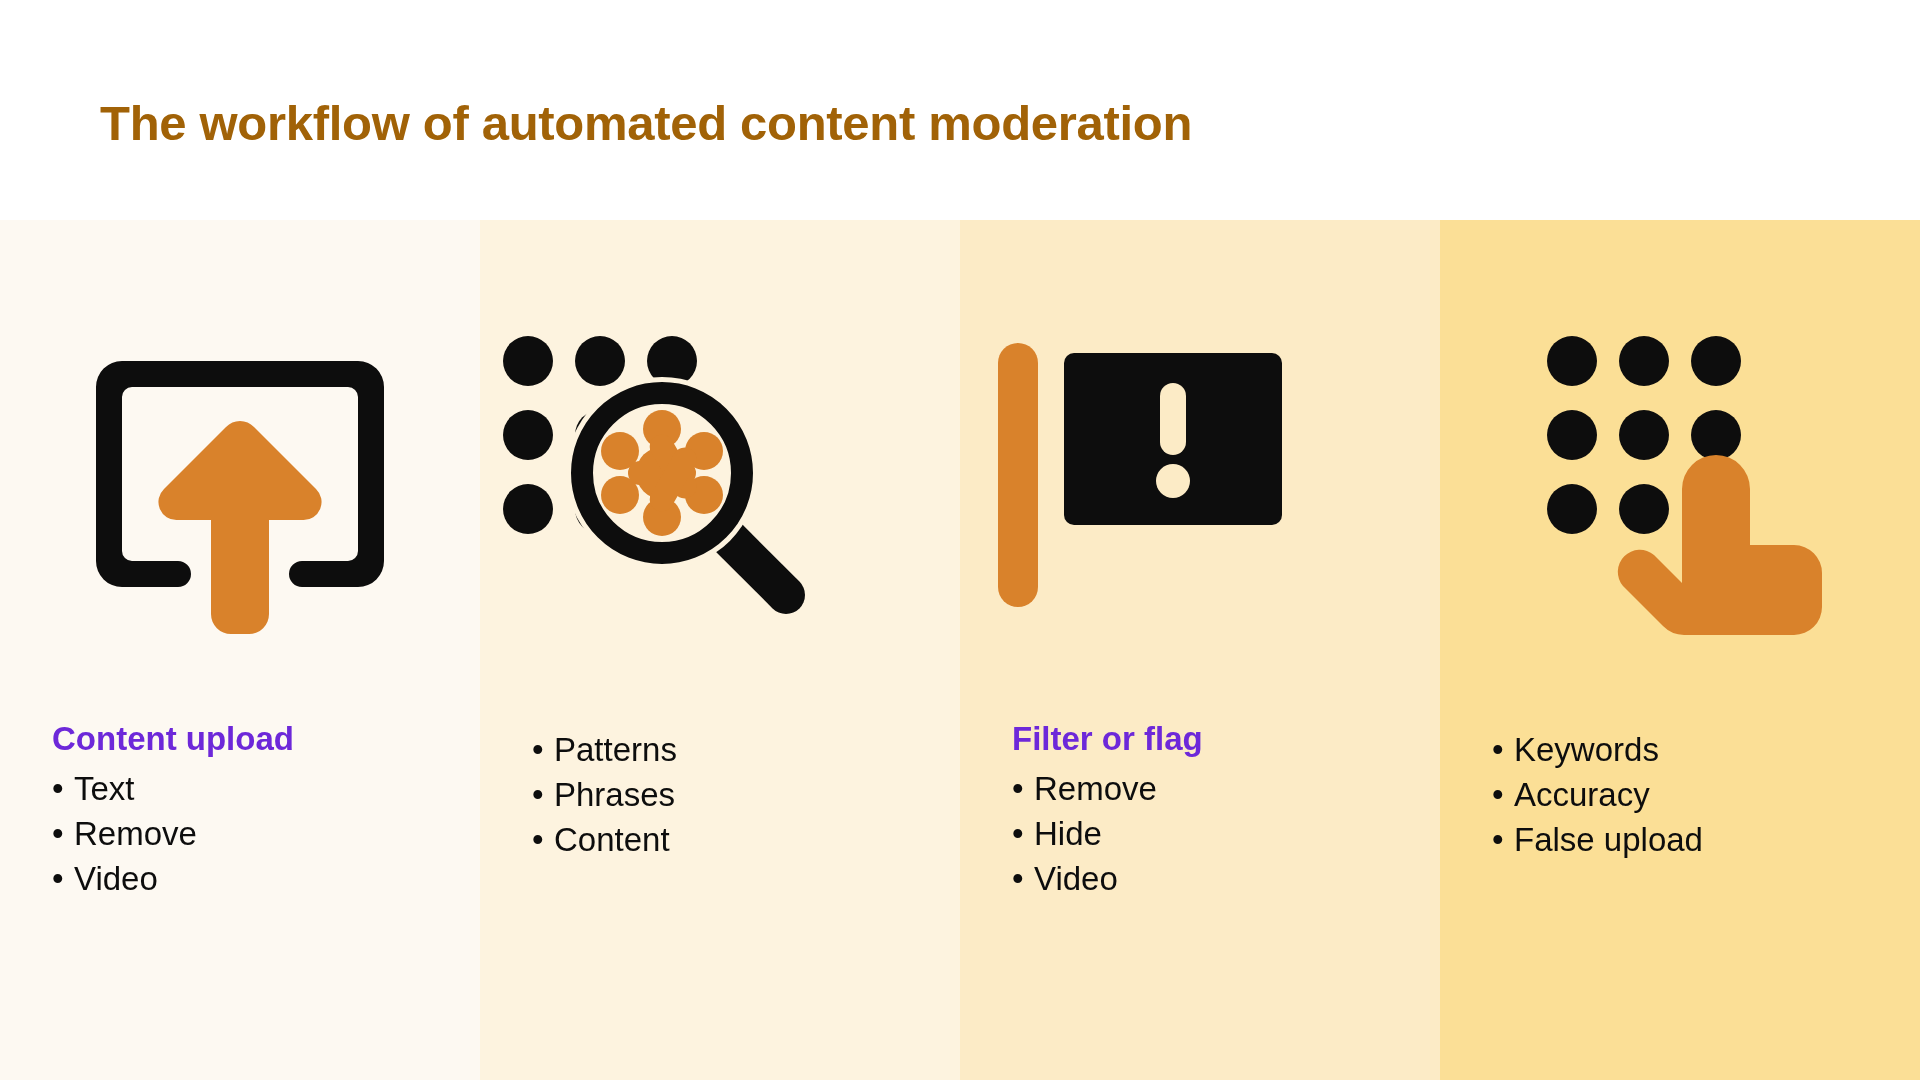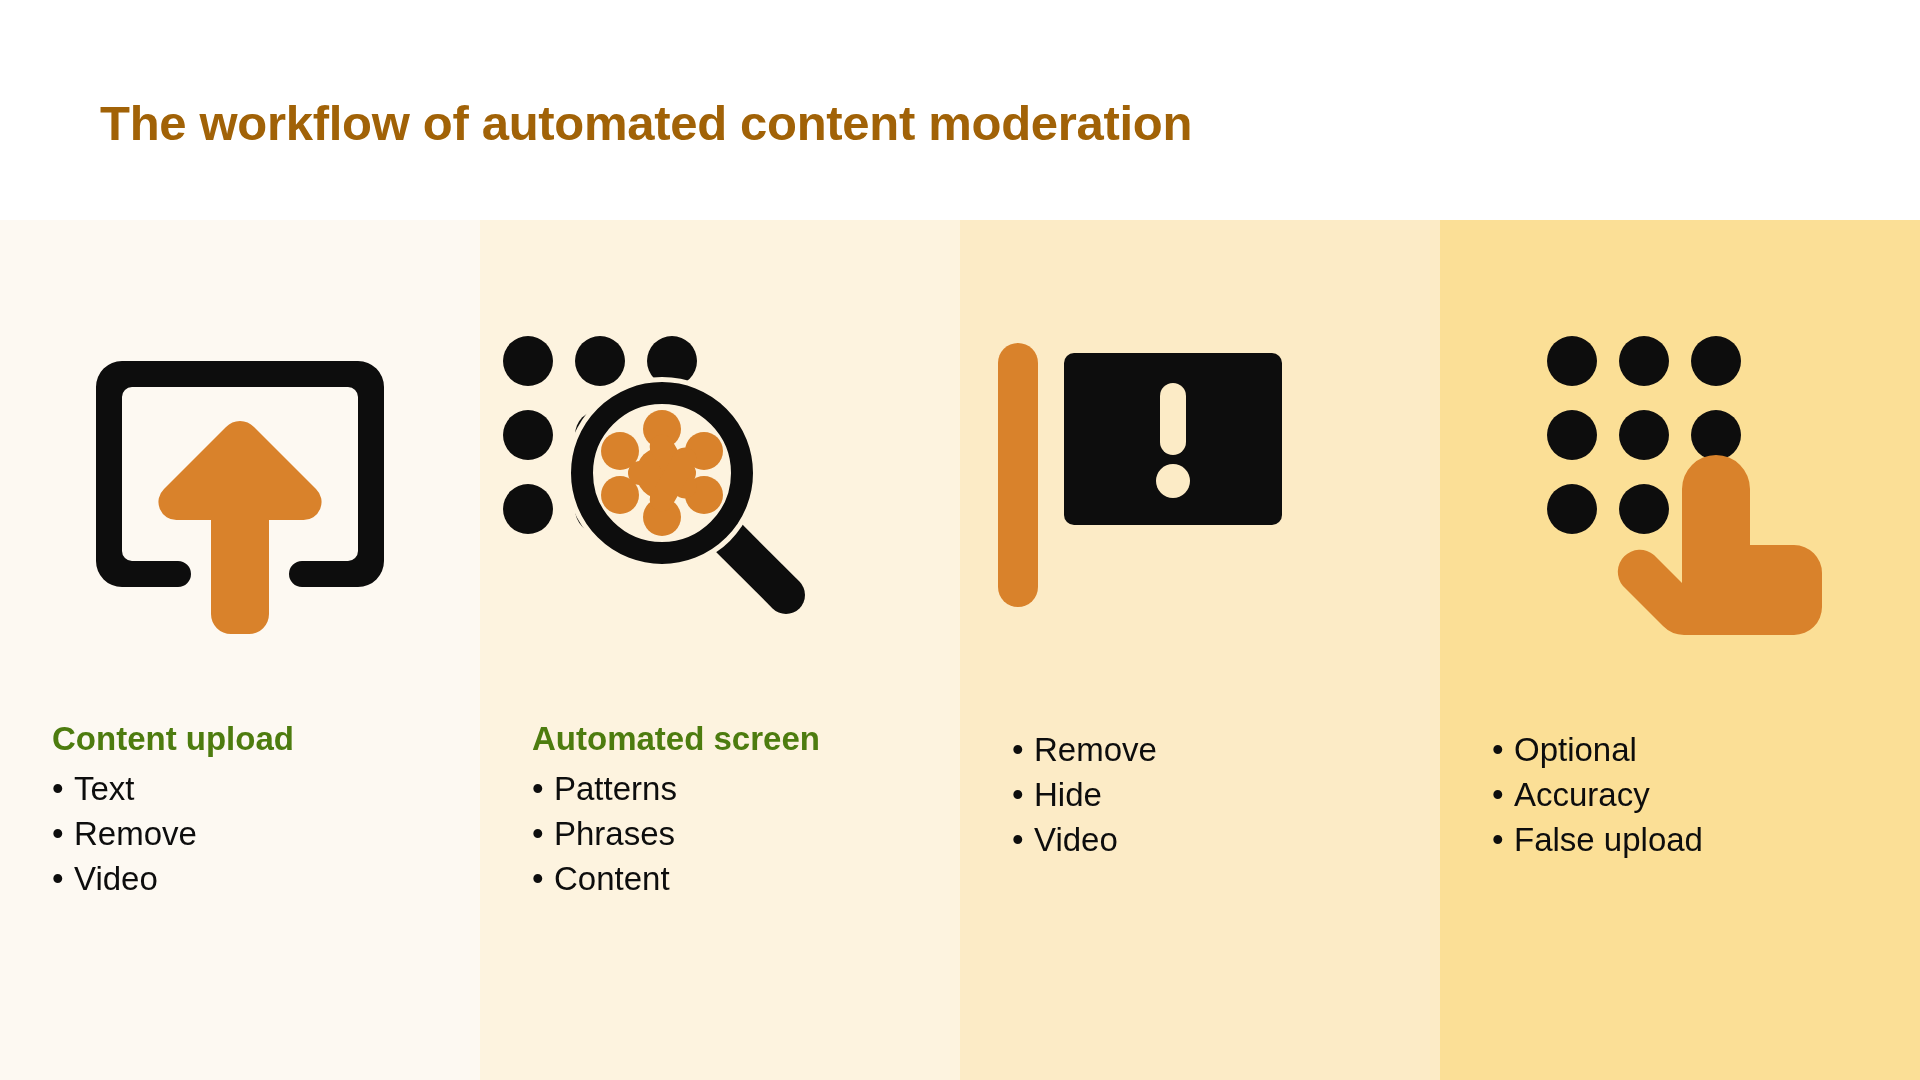--- a/index.html
+++ b/index.html
@@ -32,21 +32,21 @@
     width:480px; height:860px;
     overflow:hidden;
   }
   .col-icon {
     position:absolute; left:0; top:105px; width:480px; height:320px;
   }
   .col-text {
     position:absolute; left:52px; top:500px; width:420px;
   }
   .col-heading {
-    font-size:33px; font-weight:bold; color:#4d7c0f;
+    font-size:33px; font-weight:bold; color:#6d28d9;
     line-height:1.18; white-space:nowrap;
   }
   .bullets { list-style:none; margin-top:8px; }
   .bullets li {
     font-size:33px; font-weight:400; color:#0d0d0d;
     line-height:1.36; white-space:nowrap;
     display:flex; align-items:baseline;
   }
   .bullets li .dot {
     display:inline-block; width:22px; flex:0 0 22px;
@@ -130,21 +130,20 @@
             <circle cx="140" cy="170" r="19"></circle>
             <circle cx="224" cy="170" r="19"></circle>
             <rect x="170" y="110" width="24" height="76" rx="12"></rect>
             <rect x="148" y="136" width="68" height="24" rx="12"></rect>
             <rect x="147" y="123" width="70" height="24" rx="12" transform="rotate(60 182 148)"></rect>
             <rect x="147" y="149" width="70" height="24" rx="12" transform="rotate(-60 182 148)"></rect>
           </g>
         </svg>
       </div>
       <div class="col-text">
-        <div class="col-heading">Automated screen</div>
         <ul class="bullets">
           <li>
             <span class="dot">•</span>
             <span class="btxt">Patterns</span>
           </li>
           <li>
             <span class="dot">•</span>
             <span class="btxt">Phrases</span>
           </li>
           <li>
@@ -161,20 +160,21 @@
 
           <rect x="38" y="18" width="40" height="264" rx="20" fill="#D9822B"></rect>
 
           <rect x="104" y="28" width="218" height="172" rx="10" fill="#0D0D0D"></rect>
 
           <rect x="200" y="58" width="26" height="72" rx="13" fill="#FCEBC6"></rect>
           <circle cx="213" cy="156" r="17" fill="#FCEBC6"></circle>
         </svg>
       </div>
       <div class="col-text">
+        <div class="col-heading">Filter or flag</div>
         <ul class="bullets">
           <li>
             <span class="dot">•</span>
             <span class="btxt">Remove</span>
           </li>
           <li>
             <span class="dot">•</span>
             <span class="btxt">Hide</span>
           </li>
           <li>
@@ -204,21 +204,21 @@
                    a28 28 0 0 1 -28 28 h-110
                    a30 30 0 0 1 -21 -9 l-40 -40
                    a22 22 0 0 1 31 -31 l28 28 v-94
                    a34 34 0 0 1 34 -34 z" fill="#D9822B"></path>
         </svg>
       </div>
       <div class="col-text">
         <ul class="bullets">
           <li>
             <span class="dot">•</span>
-            <span class="btxt">Optional</span>
+            <span class="btxt">Keywords</span>
           </li>
           <li>
             <span class="dot">•</span>
             <span class="btxt">Accuracy</span>
           </li>
           <li>
             <span class="dot">•</span>
             <span class="btxt">False upload</span>
           </li>
         </ul>

